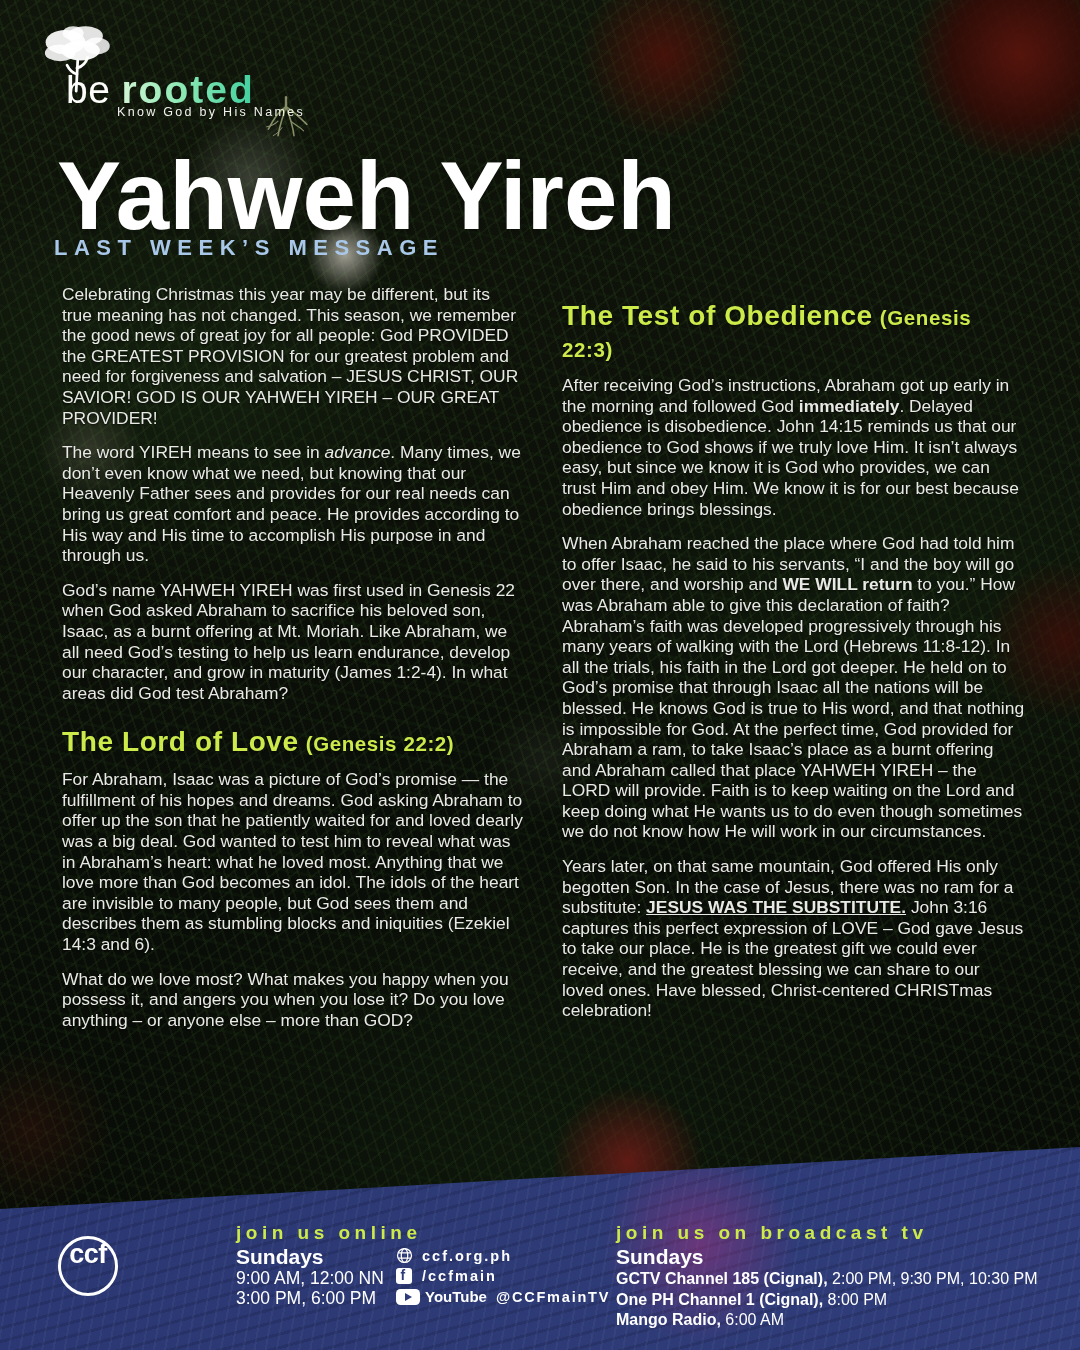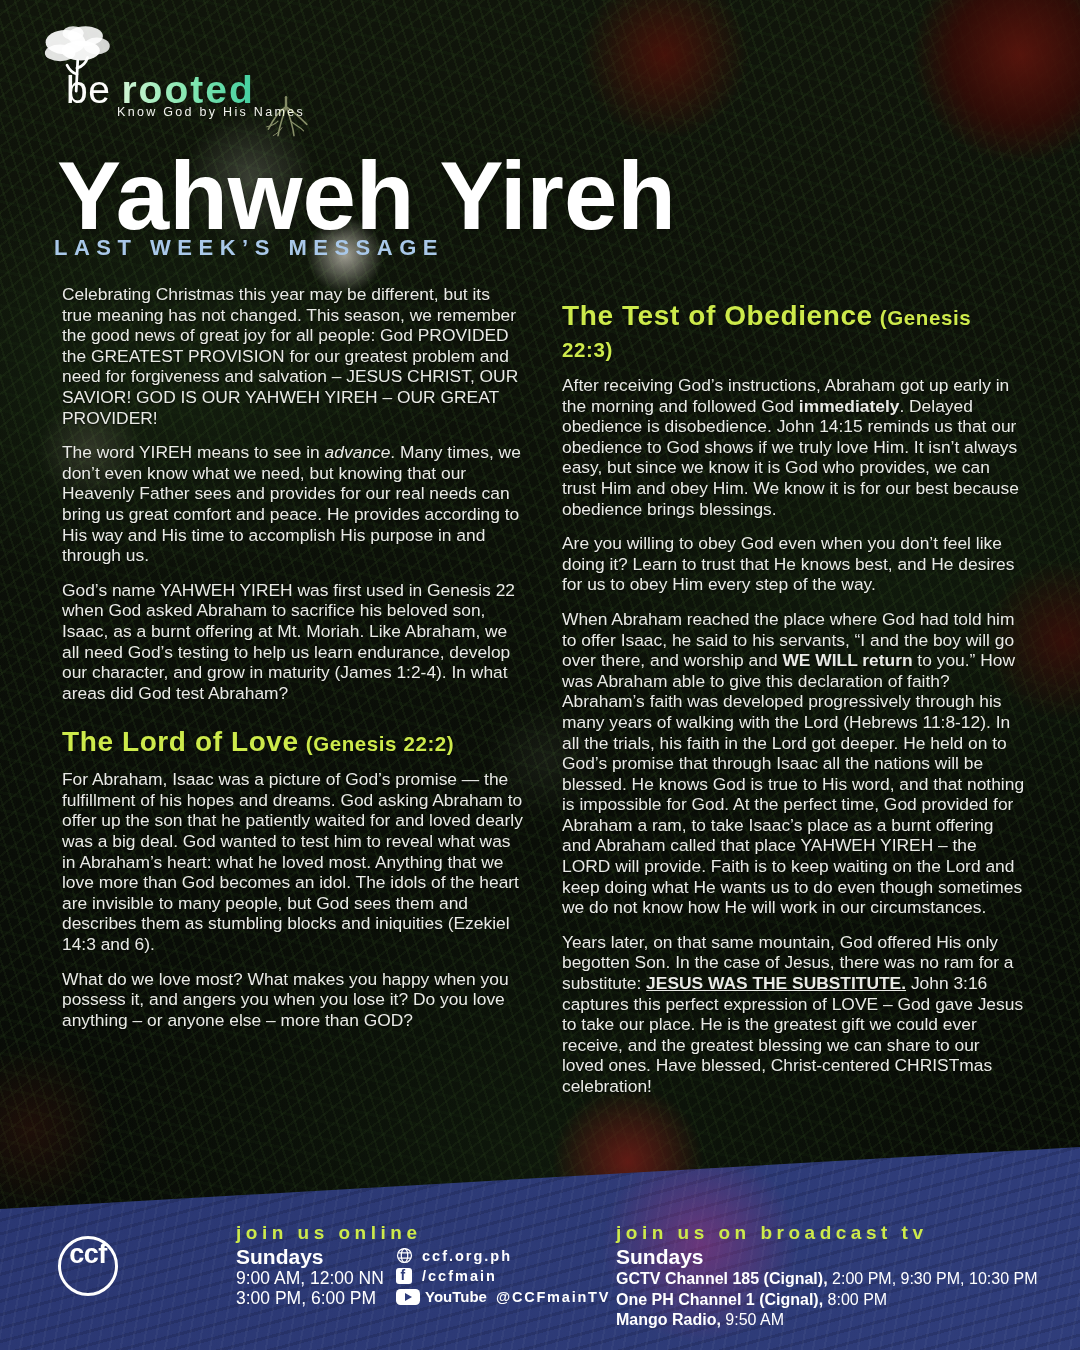--- a/index.html
+++ b/index.html
@@ -127,21 +127,20 @@
     <p><span>The word YIREH means to see in </span><span class="i">advance</span><span>. Many times, we don’t even know what we need, but knowing that our Heavenly Father sees and provides for our real needs can bring us great comfort and peace. He provides according to His way and His time to accomplish His purpose in and through us.</span></p>
     <p><span>God’s name YAHWEH YIREH was first used in Genesis 22 when God asked Abraham to sacrifice his beloved son, Isaac, as a burnt offering at Mt. Moriah. Like Abraham, we all need God’s testing to help us learn endurance, develop our character, and grow in maturity (James 1:2-4). In what areas did God test Abraham?</span></p>
     <h2><span>The Lord of Love</span><span class="ref">(Genesis 22:2)</span></h2>
     <p><span>For Abraham, Isaac was a picture of God’s promise — the fulfillment of his hopes and dreams. God asking Abraham to offer up the son that he patiently waited for and loved dearly was a big deal. God wanted to test him to reveal what was in Abraham’s heart: what he loved most. Anything that we love more than God becomes an idol. The idols of the heart are invisible to many people, but God sees them and describes them as stumbling blocks and iniquities (Ezekiel 14:3 and 6).</span></p>
     <p><span>What do we love most? What makes you happy when you possess it, and angers you when you lose it? Do you love anything – or anyone else – more than GOD?</span></p>
   </div>
 
   <div class="col col-right">
     <h2 class="first"><span>The Test of Obedience</span><span class="ref">(Genesis 22:3)</span></h2>
     <p><span>After receiving God’s instructions, Abraham got up early in the morning and followed God </span><span class="b">immediately</span><span>. Delayed obedience is disobedience. John 14:15 reminds us that our obedience to God shows if we truly love Him. It isn’t always easy, but since we know it is God who provides, we can trust Him and obey Him. We know it is for our best because obedience brings blessings.</span></p>
-    <p><span>Are you willing to obey God even when you don’t feel like doing it? Learn to trust that He knows best, and He desires for us to obey Him every step of the way.</span></p>
     <p><span>When Abraham reached the place where God had told him to offer Isaac, he said to his servants, “I and the boy will go over there, and worship and </span><span class="b">WE WILL return</span><span> to you.”  How was Abraham able to give this declaration of faith? Abraham’s faith was developed progressively through his many years of walking with the Lord (Hebrews 11:8-12). In all the trials, his faith in the Lord got deeper. He held on to God’s promise that through Isaac all the nations will be blessed. He knows God is true to His word, and that nothing is impossible for God. At the perfect time, God provided for Abraham a ram, to take Isaac’s place as a burnt offering and Abraham called that place YAHWEH YIREH – the LORD will provide. Faith is to keep waiting on the Lord and keep doing what He wants us to do even though sometimes we do not know how He will work in our circumstances.</span></p>
     <p><span>Years later, on that same mountain, God offered His only begotten Son. In the case of Jesus, there was no ram for a substitute: </span><span class="b u">JESUS WAS THE SUBSTITUTE.</span><span> John 3:16 captures this perfect expression of LOVE – God gave Jesus to take our place. He is the greatest gift we could ever receive, and the greatest blessing we can share to our loved ones. Have blessed, Christ-centered CHRISTmas celebration!</span></p>
   </div>
 
   <div class="footer">
     <div class="ccf-logo">
         <span>ccf</span>
       </div>
 
     <div class="f-heading h-online">join us online</div>
@@ -179,17 +178,17 @@
         <span class="yt-word">YouTube</span>
         <span class="yt-handle">@CCFmainTV</span>
       </div>
     </div>
 
     <div class="f-heading h-broadcast">join us on broadcast tv</div>
     <div class="broadcast-block">
       <div class="f-day">Sundays</div>
       <div class="bc-line"><span class="b">GCTV Channel 185 (Cignal),</span><span> 2:00 PM, 9:30 PM, 10:30 PM</span></div>
       <div class="bc-line"><span class="b">One PH Channel 1 (Cignal),</span><span> 8:00 PM</span></div>
-      <div class="bc-line"><span class="b">Mango Radio,</span><span> 9:50 AM</span></div>
+      <div class="bc-line"><span class="b">Mango Radio,</span><span> 6:00 AM</span></div>
     </div>
   </div>
 
 </div>
 
 </body></html>

